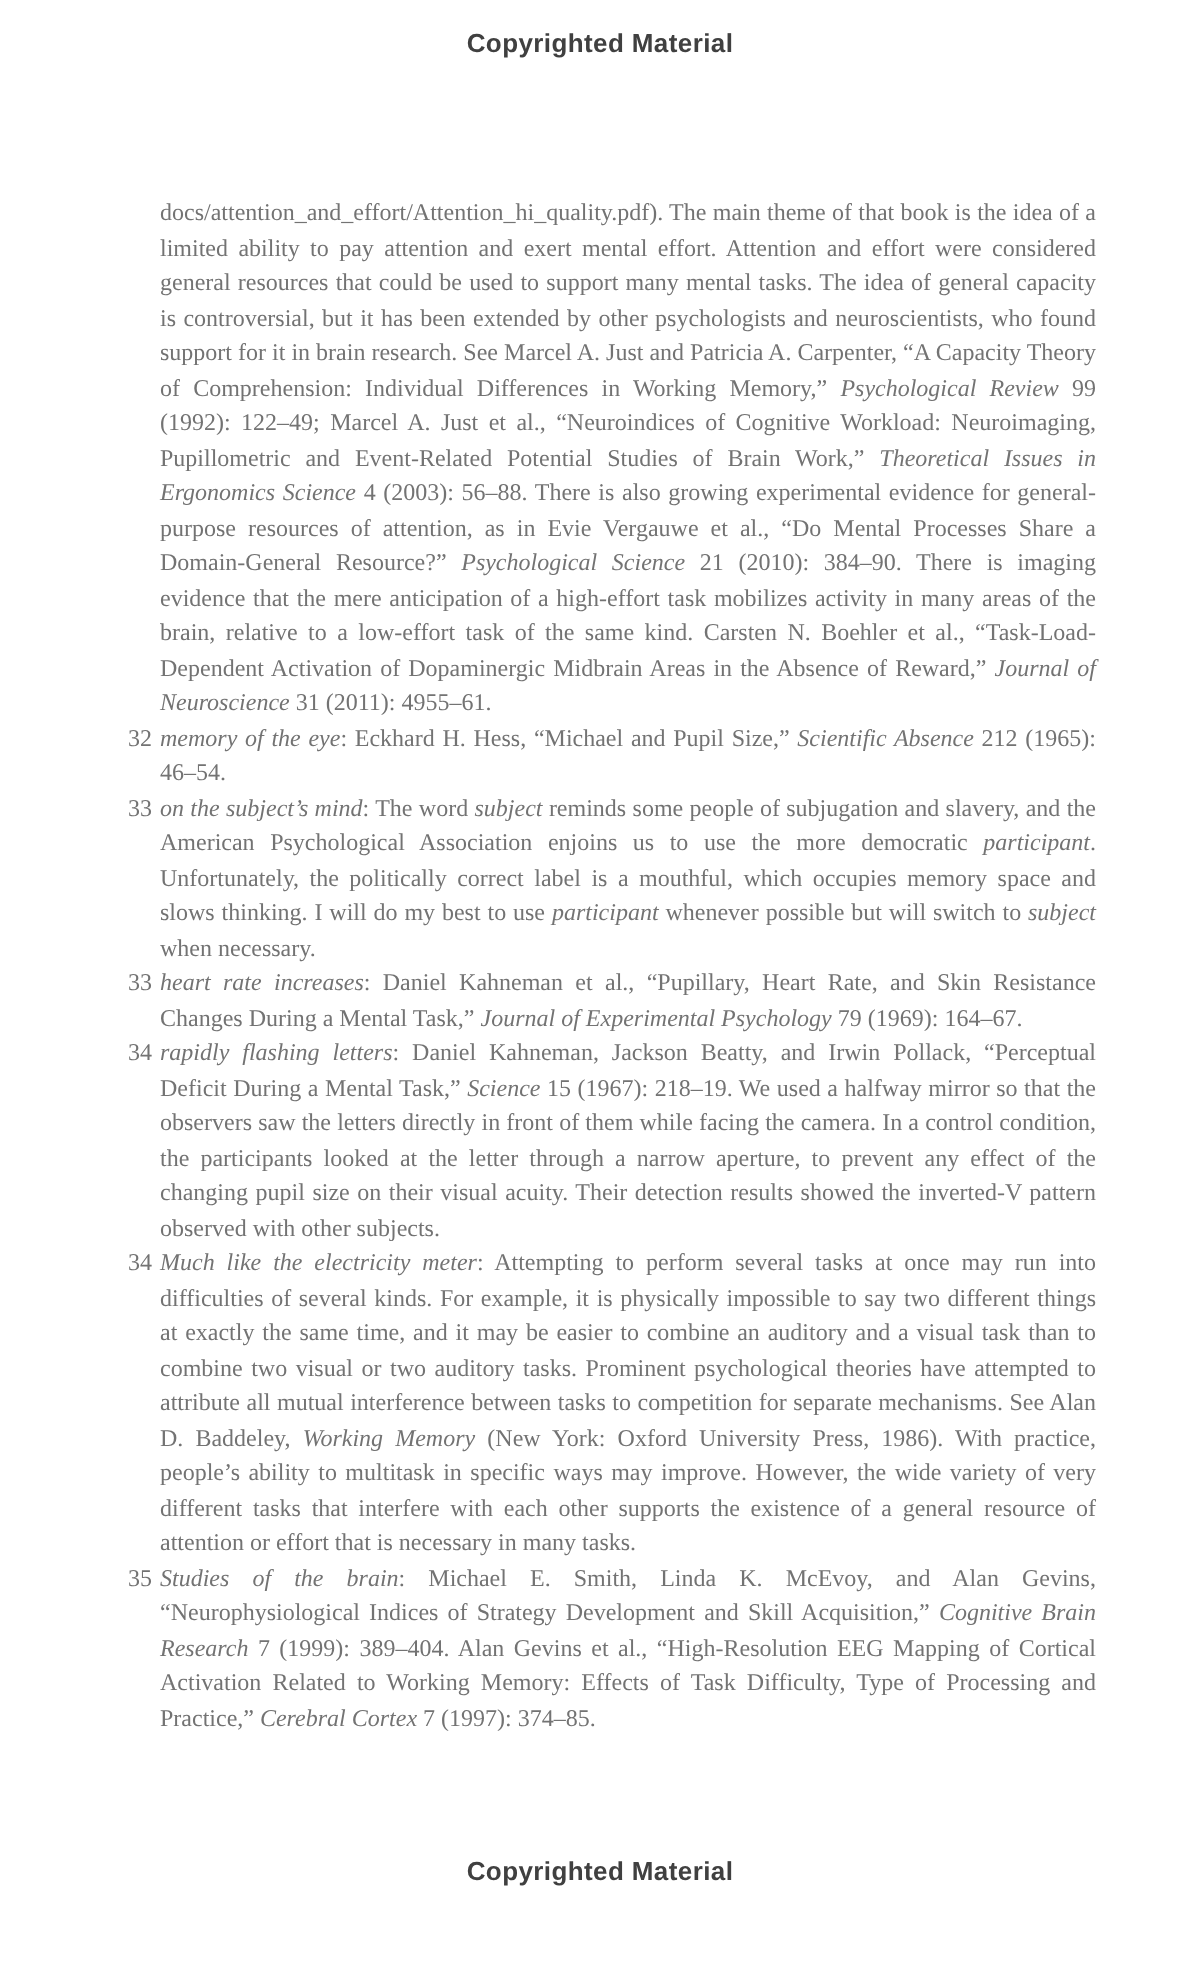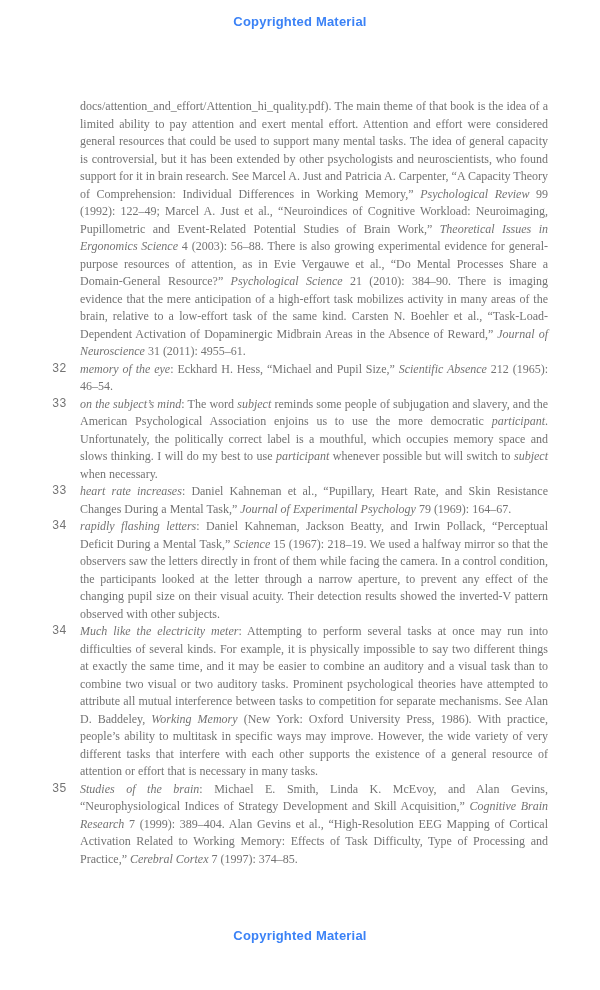--- a/index.html
+++ b/index.html
@@ -17,21 +17,21 @@
   }
   .copyright {
     position: absolute;
     left: 0;
     width: 100%;
     text-align: center;
     font-family: "Liberation Sans", sans-serif;
     font-weight: 700;
     font-size: 13px;
     letter-spacing: 0.2px;
-    color: #3b82f6;
+    color: #404040;
   }
   .copyright.top    { top: 14px; }
   .copyright.bottom { top: 928px; }
   .header {
     position: absolute;
     top: 64px;
     left: 52px;
     right: 52px;
     height: 20px;
     font-family: "DejaVu Sans Mono", monospace;
@@ -60,22 +60,21 @@
     font-size: 12px;
     line-height: 17.5px;
     text-align: justify;
   }
   .note { position: relative; }
   .note-num {
     position: absolute;
     left: -28px;
     top: 0;
     width: 24px;
-    text-align: left;
-    font-family: Liberation Mono, monospace;
+    text-align: right;
   }
   .note-text i { font-style: italic; }
 </style>
 </head>
 <body>
 
 <div class="page">
   <div class="copyright top">Copyrighted Material</div>
 
 

